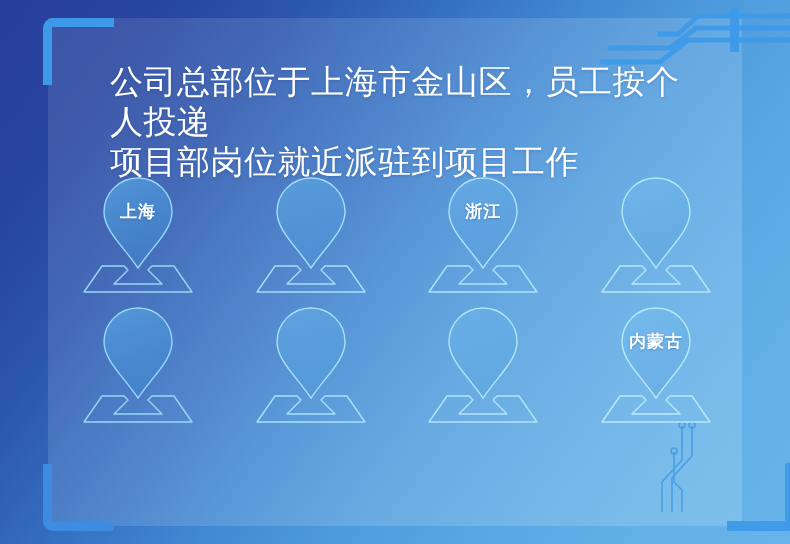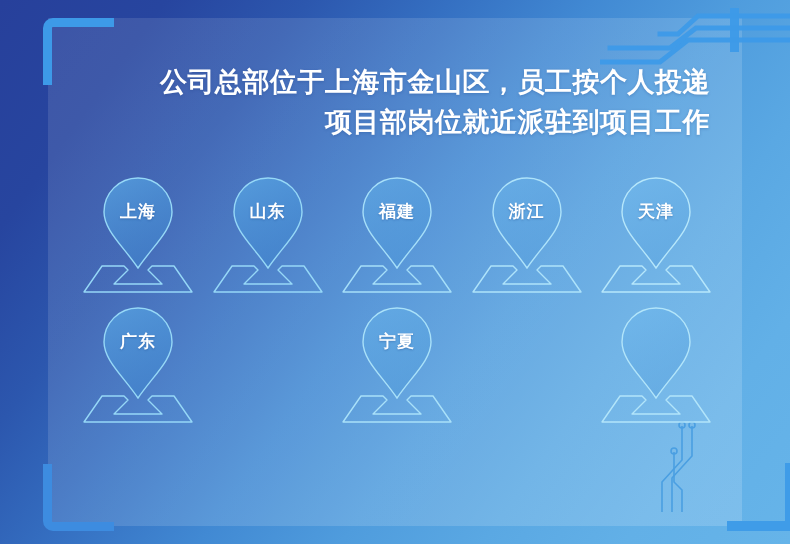--- a/index.html
+++ b/index.html
@@ -84,27 +84,26 @@
   .circuit-tr { left: 600px; top: -4px; }
   .circuit-br { left: 648px; top: 412px; }
 
   
   .title {
     position: absolute;
     left: 110px;
     top: 62px;
     width: 600px;
     color: #ffffff;
-    font-size: 27px;
-    font-weight: bold;
+    font-size: 33px;
+    font-weight: normal;
     line-height: 40px;
     letter-spacing: 0.5px;
     text-shadow: 0 1px 3px rgba(20,50,120,0.25);
     white-space: pre-line;
-    text-align: right;
   }
 
   
   .grid {
     position: absolute;
     left: 78px;
     top: 172px;
     width: 638px;
   }
   .row {
@@ -190,50 +189,34 @@
                 <stop offset="100%" stop-color="#3f86cf" stop-opacity="0.55"></stop>
               </linearGradient>
             </defs>
             <path d="M60 6 C41 6 26 21 26 40 C26 58 45 74 60 96 C75 74 94 58 94 40 C94 21 79 6 60 6 Z" fill="url(#pf1)" stroke="#96d8f7" stroke-width="1.4"></path>
             <path d="M36 112 L50 98 L46 94 L24 94 L6 120 L114 120 L96 94 L74 94 L70 98 L84 112 Z" fill="none" stroke="#96d8f7" stroke-width="1.4" stroke-linejoin="round"></path>
           </svg>
         </div>
         <div class="pin-label">上海</div>
       </div>
 
-      <div class="cell">
-        <div class="pin-wrap">
-          <svg class="pin-svg" width="120" height="125" viewBox="0 0 120 125">
-            <defs>
-              <linearGradient id="pf2" x1="0" y1="0" x2="0.4" y2="1">
-                <stop offset="0%" stop-color="#5aa9e6" stop-opacity="0.75"></stop>
-                <stop offset="100%" stop-color="#3f86cf" stop-opacity="0.55"></stop>
-              </linearGradient>
-            </defs>
-            <path d="M60 6 C41 6 26 21 26 40 C26 58 45 74 60 96 C75 74 94 58 94 40 C94 21 79 6 60 6 Z" fill="url(#pf2)" stroke="#96d8f7" stroke-width="1.4"></path>
-            <path d="M36 112 L50 98 L46 94 L24 94 L6 120 L114 120 L96 94 L74 94 L70 98 L84 112 Z" fill="none" stroke="#96d8f7" stroke-width="1.4" stroke-linejoin="round"></path>
-          </svg>
-        </div>
-        <div class="pin-label">山东</div>
-      </div>
 
       <div class="cell">
         <div class="pin-wrap">
           <svg class="pin-svg" width="120" height="125" viewBox="0 0 120 125">
             <defs>
               <linearGradient id="pf3" x1="0" y1="0" x2="0.4" y2="1">
                 <stop offset="0%" stop-color="#63b0e9" stop-opacity="0.62"></stop>
                 <stop offset="100%" stop-color="#4a94d8" stop-opacity="0.48"></stop>
               </linearGradient>
             </defs>
             <path d="M60 6 C41 6 26 21 26 40 C26 58 45 74 60 96 C75 74 94 58 94 40 C94 21 79 6 60 6 Z" fill="url(#pf3)" stroke="#a6dff9" stroke-width="1.4"></path>
             <path d="M36 112 L50 98 L46 94 L24 94 L6 120 L114 120 L96 94 L74 94 L70 98 L84 112 Z" fill="none" stroke="#a6dff9" stroke-width="1.4" stroke-linejoin="round"></path>
           </svg>
         </div>
-        <div class="pin-label">福建</div>
       </div>
 
       <div class="cell">
         <div class="pin-wrap">
           <svg class="pin-svg" width="120" height="125" viewBox="0 0 120 125">
             <defs>
               <linearGradient id="pf4" x1="0" y1="0" x2="0.4" y2="1">
                 <stop offset="0%" stop-color="#6cb6ec" stop-opacity="0.58"></stop>
                 <stop offset="100%" stop-color="#539ddc" stop-opacity="0.45"></stop>
               </linearGradient>
@@ -251,73 +234,85 @@
             <defs>
               <linearGradient id="pf5" x1="0" y1="0" x2="0.4" y2="1">
                 <stop offset="0%" stop-color="#74bcef" stop-opacity="0.60"></stop>
                 <stop offset="100%" stop-color="#5aa4e0" stop-opacity="0.48"></stop>
               </linearGradient>
             </defs>
             <path d="M60 6 C41 6 26 21 26 40 C26 58 45 74 60 96 C75 74 94 58 94 40 C94 21 79 6 60 6 Z" fill="url(#pf5)" stroke="#b6e7fb" stroke-width="1.4"></path>
             <path d="M36 112 L50 98 L46 94 L24 94 L6 120 L114 120 L96 94 L74 94 L70 98 L84 112 Z" fill="none" stroke="#b6e7fb" stroke-width="1.4" stroke-linejoin="round"></path>
           </svg>
         </div>
-        <div class="pin-label">天津</div>
       </div>
 
     </div>
 
     <div class="row">
 
       <div class="cell">
         <div class="pin-wrap">
           <svg class="pin-svg" width="120" height="125" viewBox="0 0 120 125">
             <defs>
               <linearGradient id="pf6" x1="0" y1="0" x2="0.4" y2="1">
                 <stop offset="0%" stop-color="#5aa9e6" stop-opacity="0.72"></stop>
                 <stop offset="100%" stop-color="#3f86cf" stop-opacity="0.55"></stop>
               </linearGradient>
             </defs>
             <path d="M60 6 C41 6 26 21 26 40 C26 58 45 74 60 96 C75 74 94 58 94 40 C94 21 79 6 60 6 Z" fill="url(#pf6)" stroke="#96d8f7" stroke-width="1.4"></path>
             <path d="M36 112 L50 98 L46 94 L24 94 L6 120 L114 120 L96 94 L74 94 L70 98 L84 112 Z" fill="none" stroke="#96d8f7" stroke-width="1.4" stroke-linejoin="round"></path>
           </svg>
         </div>
-        <div class="pin-label">广东</div>
       </div>
 
 
       <div class="cell">
         <div class="pin-wrap">
           <svg class="pin-svg" width="120" height="125" viewBox="0 0 120 125">
             <defs>
               <linearGradient id="pf8" x1="0" y1="0" x2="0.4" y2="1">
                 <stop offset="0%" stop-color="#68b3ea" stop-opacity="0.60"></stop>
                 <stop offset="100%" stop-color="#4f9ada" stop-opacity="0.47"></stop>
               </linearGradient>
             </defs>
             <path d="M60 6 C41 6 26 21 26 40 C26 58 45 74 60 96 C75 74 94 58 94 40 C94 21 79 6 60 6 Z" fill="url(#pf8)" stroke="#a9e1f9" stroke-width="1.4"></path>
             <path d="M36 112 L50 98 L46 94 L24 94 L6 120 L114 120 L96 94 L74 94 L70 98 L84 112 Z" fill="none" stroke="#a9e1f9" stroke-width="1.4" stroke-linejoin="round"></path>
           </svg>
         </div>
-        <div class="pin-label">宁夏</div>
       </div>
 
       <div class="cell">
         <div class="pin-wrap">
           <svg class="pin-svg" width="120" height="125" viewBox="0 0 120 125">
             <defs>
               <linearGradient id="pf9" x1="0" y1="0" x2="0.4" y2="1">
                 <stop offset="0%" stop-color="#70b9ee" stop-opacity="0.58"></stop>
                 <stop offset="100%" stop-color="#57a1de" stop-opacity="0.46"></stop>
               </linearGradient>
             </defs>
             <path d="M60 6 C41 6 26 21 26 40 C26 58 45 74 60 96 C75 74 94 58 94 40 C94 21 79 6 60 6 Z" fill="url(#pf9)" stroke="#b2e5fa" stroke-width="1.4"></path>
             <path d="M36 112 L50 98 L46 94 L24 94 L6 120 L114 120 L96 94 L74 94 L70 98 L84 112 Z" fill="none" stroke="#b2e5fa" stroke-width="1.4" stroke-linejoin="round"></path>
           </svg>
         </div>
       </div>
 
+      <div class="cell">
+        <div class="pin-wrap">
+          <svg class="pin-svg" width="120" height="125" viewBox="0 0 120 125">
+            <defs>
+              <linearGradient id="pf10" x1="0" y1="0" x2="0.4" y2="1">
+                <stop offset="0%" stop-color="#79c0f1" stop-opacity="0.58"></stop>
+                <stop offset="100%" stop-color="#5fa7e1" stop-opacity="0.46"></stop>
+              </linearGradient>
+            </defs>
+            <path d="M60 6 C41 6 26 21 26 40 C26 58 45 74 60 96 C75 74 94 58 94 40 C94 21 79 6 60 6 Z" fill="url(#pf10)" stroke="#baeafc" stroke-width="1.4"></path>
+            <path d="M36 112 L50 98 L46 94 L24 94 L6 120 L114 120 L96 94 L74 94 L70 98 L84 112 Z" fill="none" stroke="#baeafc" stroke-width="1.4" stroke-linejoin="round"></path>
+          </svg>
+        </div>
+        <div class="pin-label">内蒙古</div>
+      </div>
 
     </div>
 
   </div>
 
 </div>
 
 </body></html>

